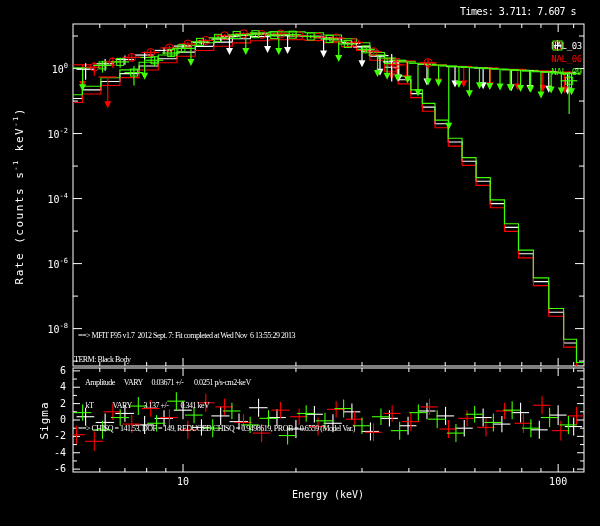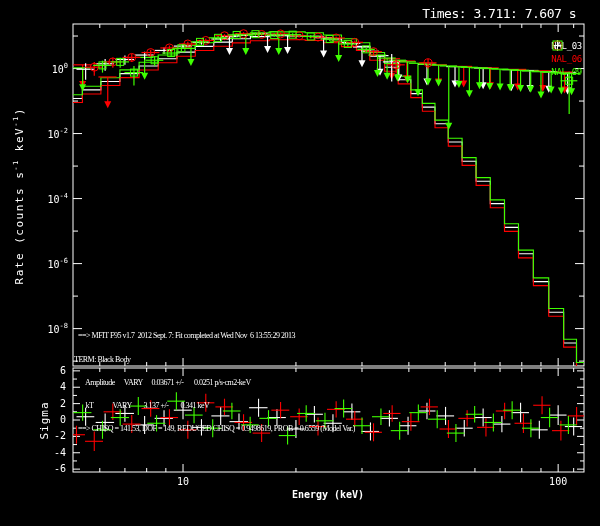--- a/index.html
+++ b/index.html
@@ -1,30 +1,30 @@
 <!DOCTYPE html>
 <html><head>
 <meta charset="utf-8">
 <style>
   html,body{margin:0;padding:0;background:#000;}
   #screen{position:relative;width:600px;height:526px;background:#000;overflow:hidden;
           font-family:"DejaVu Sans Mono",monospace;color:#fff;}
   svg{position:absolute;left:0;top:0;}
   .txt{position:absolute;white-space:pre;}
-  #times{top:6px;right:24px;font-size:13px;letter-spacing:-0.5px;}
+  #times{top:6px;right:24px;font-size:10px;letter-spacing:-0.5px;}
   #fitblock{left:78px;top:317px;font-size:8px;letter-spacing:-0.5px;line-height:7.7px;}
   #fitblock pre{margin:0;font-family:Liberation Serif, serif;}
   #fitblock .l2{margin-left:-4px;}
   #legend{position:absolute;top:39px;right:18px;text-align:right;font-size:9px;letter-spacing:-0.3px;}
   .legrow{height:13px;display:flex;align-items:center;justify-content:flex-end;gap:4px;}
   #rate-title{left:-96px;top:189px;font-size:11px;letter-spacing:1.5px;transform:rotate(-90deg);
               width:230px;text-align:center;transform-origin:center;}
   #sigma-title{left:14px;top:414px;font-size:11px;letter-spacing:1px;transform:rotate(-90deg);
                width:60px;text-align:center;transform-origin:center;}
-  #energy-title{left:258px;top:489px;font-size:10px;width:140px;text-align:center;font-weight:bold;}
+  #energy-title{left:258px;top:489px;font-size:10px;width:140px;text-align:center;}
   sup{font-size:7px;}
 </style>
 </head>
 <body>
 
 <div id="screen">
   <svg id="plot" width="600" height="526">
       <defs>
         <clipPath id="cm">
           <rect x="73" y="24" width="511" height="342"></rect>

